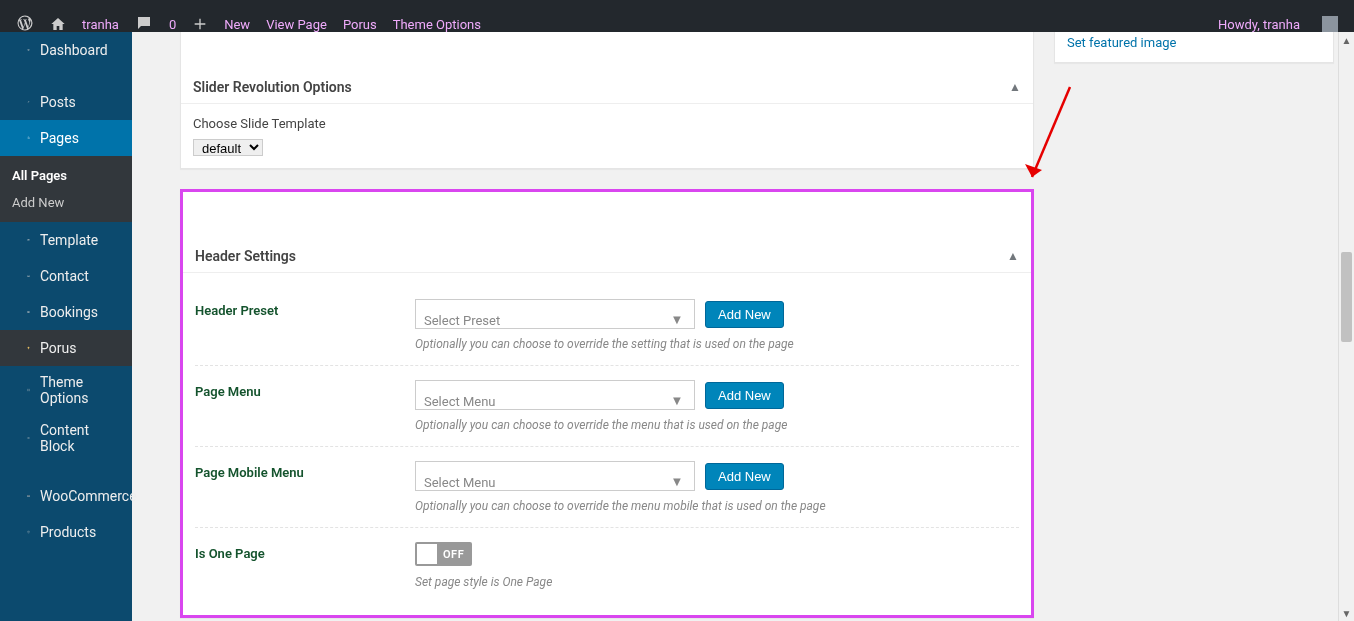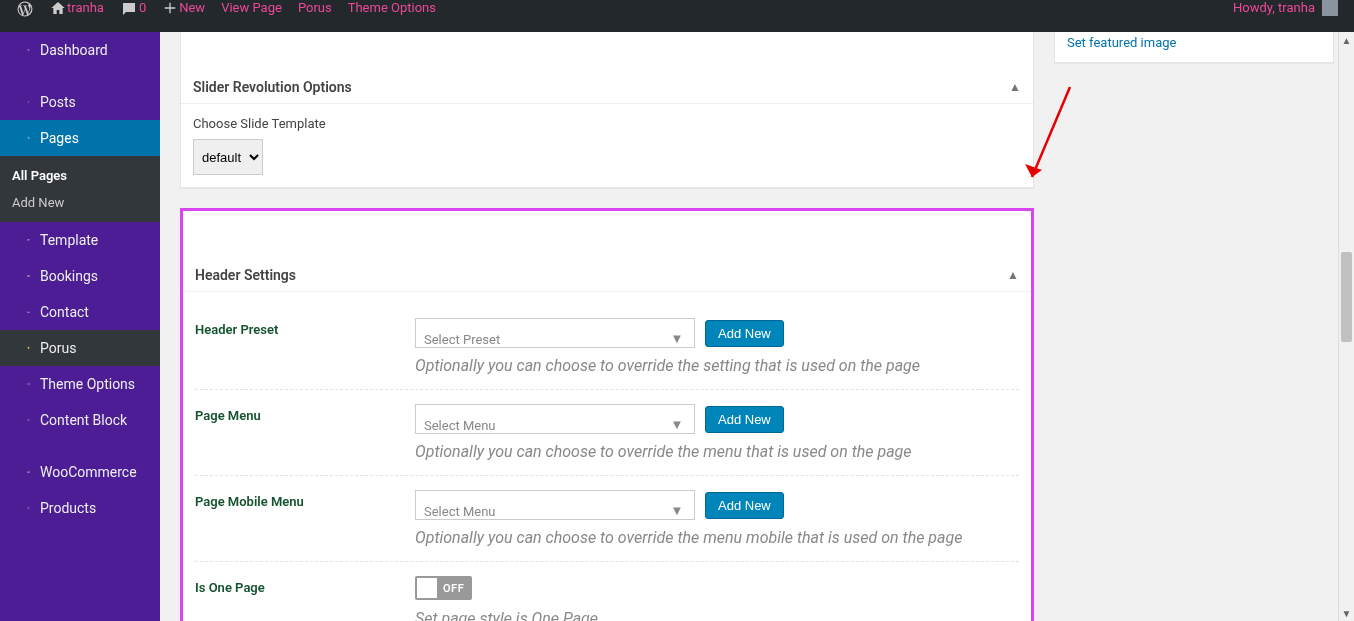--- a/index.html
+++ b/index.html
@@ -2,26 +2,26 @@
 <html><head>
 <meta charset="utf-8">
 <style>
 * { box-sizing: border-box; margin: 0; padding: 0; }
 body { font-family: -apple-system, BlinkMacSystemFont, "Segoe UI", Roboto, sans-serif; font-size: 13px; background: #f1f1f1; color: #444; }
 
 
 #adminbar { position: fixed; top: 0; left: 0; right: 0; height: 32px; background: #23282d; color: #eee; display: flex; align-items: center; padding: 0 8px; z-index: 1000; font-size: 13px; }
 #adminbar .ab-left { display: flex; align-items: center; }
 #adminbar .ab-right { margin-left: auto; display: flex; align-items: center; }
-.ab-item { padding: 0 8px; color: #ec4899; display: flex; align-items: flex-start; height: 32px; cursor: pointer; gap: 1px; }
+.ab-item { padding: 0 8px; color: #f0abfc; display: flex; align-items: flex-end; height: 32px; cursor: pointer; gap: 16px; }
 .ab-icon { display: inline-block; }
 .ab-avatar { width: 16px; height: 16px; background: #8b949e; margin-left: 6px; }
 
 
-#adminmenu { position: fixed; top: 32px; left: 0; bottom: 0; width: 160px; background: #4c1d95; color: #eee; }
+#adminmenu { position: fixed; top: 32px; left: 0; bottom: 0; width: 132px; background: #0c4a6e; color: #eee; }
 .menu-item { display: flex; align-items: center; padding: 8px 10px; color: #eee; cursor: pointer; gap: 10px; font-size: 14px; }
 .menu-item.active { background: #0073aa; color: #fff; position: relative; }
 .menu-item.active::after { content: ""; position: absolute; right: -8px; top: 50%; transform: translateY(-50%); border: 8px solid transparent; border-right-color: #f1f1f1; }
 .menu-item.hi { background: #32373c; }
 .submenu { background: #32373c; padding: 6px 0; }
 .submenu .sub-item { padding: 6px 12px; color: #ccc; font-size: 13px; cursor: pointer; }
 .submenu .sub-item.current { color: #fff; font-weight: 600; }
 .menu-icon { width: 20px; height: 20px; display: inline-flex; align-items: center; justify-content: center; opacity: .6; padding-left: 17px; }
 .menu-item.active .menu-icon, .menu-item.hi .menu-icon { opacity: .9; }
 
@@ -36,33 +36,33 @@
 .hndle .toggle-indicator { color: #72777c; font-size: 12px; }
 .postbox.cutoff .hndle { border-top: none; }
 .postbox .inside { padding: 12px; }
 
 .highlight-box { border: 3px solid #d946ef; }
 
 .field-row { display: flex; padding: 14px 0; border-bottom: 1px dashed #e3e3e3; align-items: flex-start; }
 .field-row:last-child { border-bottom: none; }
 .field-label { width: 220px; font-weight: 600; color: #14532d; padding-top: 4px; }
 .field-control { flex: 1; }
-.field-desc { font-style: italic; color: #888; font-size: 16px; margin-top: 8px; }
+.field-desc { font-style: italic; color: #888; font-size: 12px; margin-top: 8px; }
 
 .sel-wrap { display: flex; gap: 10px; align-items: center; flex-wrap: wrap; }
 .fake-select { width: 280px; height: 30px; border: 1px solid #ccc; background: #fff; display: flex; align-items: flex-end; justify-content: space-between; padding: 0 8px; color: #888; cursor: pointer; }
 .fake-select .arrow-box { width: 18px; height: 18px; display: inline-flex; align-items: center; justify-content: center; }
 
 .btn-primary { background: #0085ba; border: 1px solid #006799; color: #fff; padding: 5px 12px; border-radius: 3px; font-size: 13px; cursor: pointer; }
 
 .off-switch { display: inline-flex; align-items: center; background: #999; color: #fff; font-size: 11px; font-weight: 600; height: 24px; border-radius: 2px; overflow: hidden; cursor: pointer; }
 .off-switch .knob { width: 20px; height: 20px; background: #fff; margin: 2px; }
 .off-switch .lbl { padding: 0 8px 0 4px; letter-spacing: .5px; }
 
-.native-select { height: 36px; padding: 0 4px; border: 1px solid #ccc; font-size: 13px; }
+.native-select { height: 17px; padding: 0 4px; border: 1px solid #ccc; font-size: 13px; }
 
 .featured-link { color: #0073aa; cursor: pointer; font-size: 13px; }
 
 .arrow-annotation { position: absolute; pointer-events: none; }
 
 .scrollbar-fake { position: fixed; right: 0; top: 32px; bottom: 0; width: 16px; background: #f1f1f1; border-left: 1px solid #ddd; }
 .scrollbar-fake .thumb { position: absolute; left: 2px; right: 2px; top: 220px; height: 90px; background: #c1c1c1; border-radius: 2px; }
 .scrollbar-fake .arrow-up, .scrollbar-fake .arrow-down { position: absolute; left: 0; right: 0; height: 16px; display: flex; align-items: center; justify-content: center; color: #666; font-size: 10px; cursor: pointer; }
 .scrollbar-fake .arrow-up { top: 0; }
 .scrollbar-fake .arrow-down { bottom: 0; }
@@ -157,34 +157,34 @@
     <span class="menu-icon">
         <svg width="18" height="18" viewBox="0 0 24 24" fill="#ccc">
           <path d="M4 4h16v12H8l-4 4z"></path>
         </svg>
       </span>
     <span>Template</span>
   </div>
   <div class="menu-item">
     <span class="menu-icon">
         <svg width="18" height="18" viewBox="0 0 24 24" fill="#ccc">
+          <path d="M3 5h18v14H3zM3 7l9 6 9-6"></path>
+        </svg>
+      </span>
+    <span>Contact</span>
+  </div>
+  <div class="menu-item">
+    <span class="menu-icon">
+        <svg width="18" height="18" viewBox="0 0 24 24" fill="#ccc">
           <path d="M5 5h14v14H5zM5 9h14M9 5V3m6 2V3"></path>
           <rect x="5" y="5" width="14" height="14" fill="none" stroke="#ccc" stroke-width="2"></rect>
           <line x1="5" y1="9" x2="19" y2="9" stroke="#ccc" stroke-width="2"></line>
         </svg>
       </span>
     <span>Bookings</span>
-  </div>
-  <div class="menu-item">
-    <span class="menu-icon">
-        <svg width="18" height="18" viewBox="0 0 24 24" fill="#ccc">
-          <path d="M3 5h18v14H3zM3 7l9 6 9-6"></path>
-        </svg>
-      </span>
-    <span>Contact</span>
   </div>
   <div class="menu-item hi">
     <span class="menu-icon">
         <svg width="18" height="18" viewBox="0 0 24 24" fill="#f5c964">
           <path d="M12 2a7 7 0 00-4 13v3h8v-3a7 7 0 00-4-13zm-2 18h4v2h-4z"></path>
         </svg>
       </span>
     <span>Porus</span>
   </div>
   <div class="menu-item">

